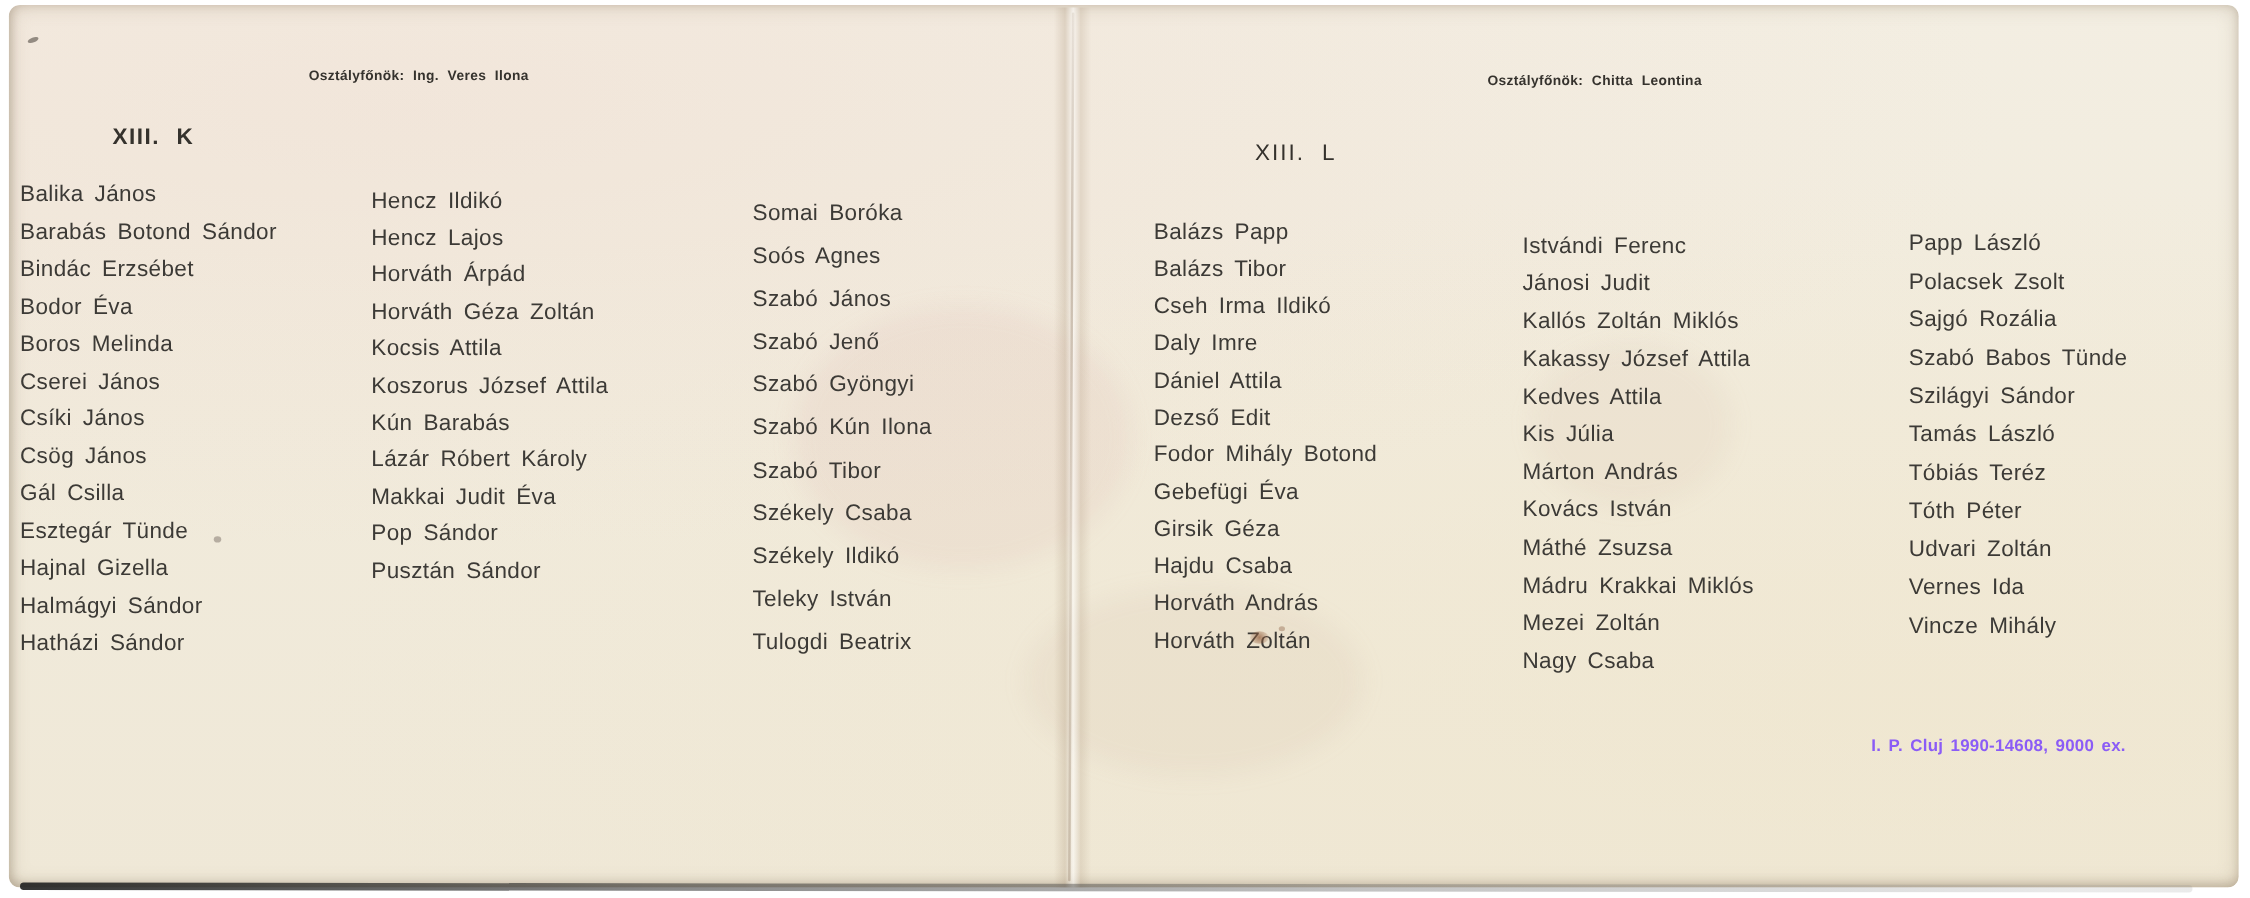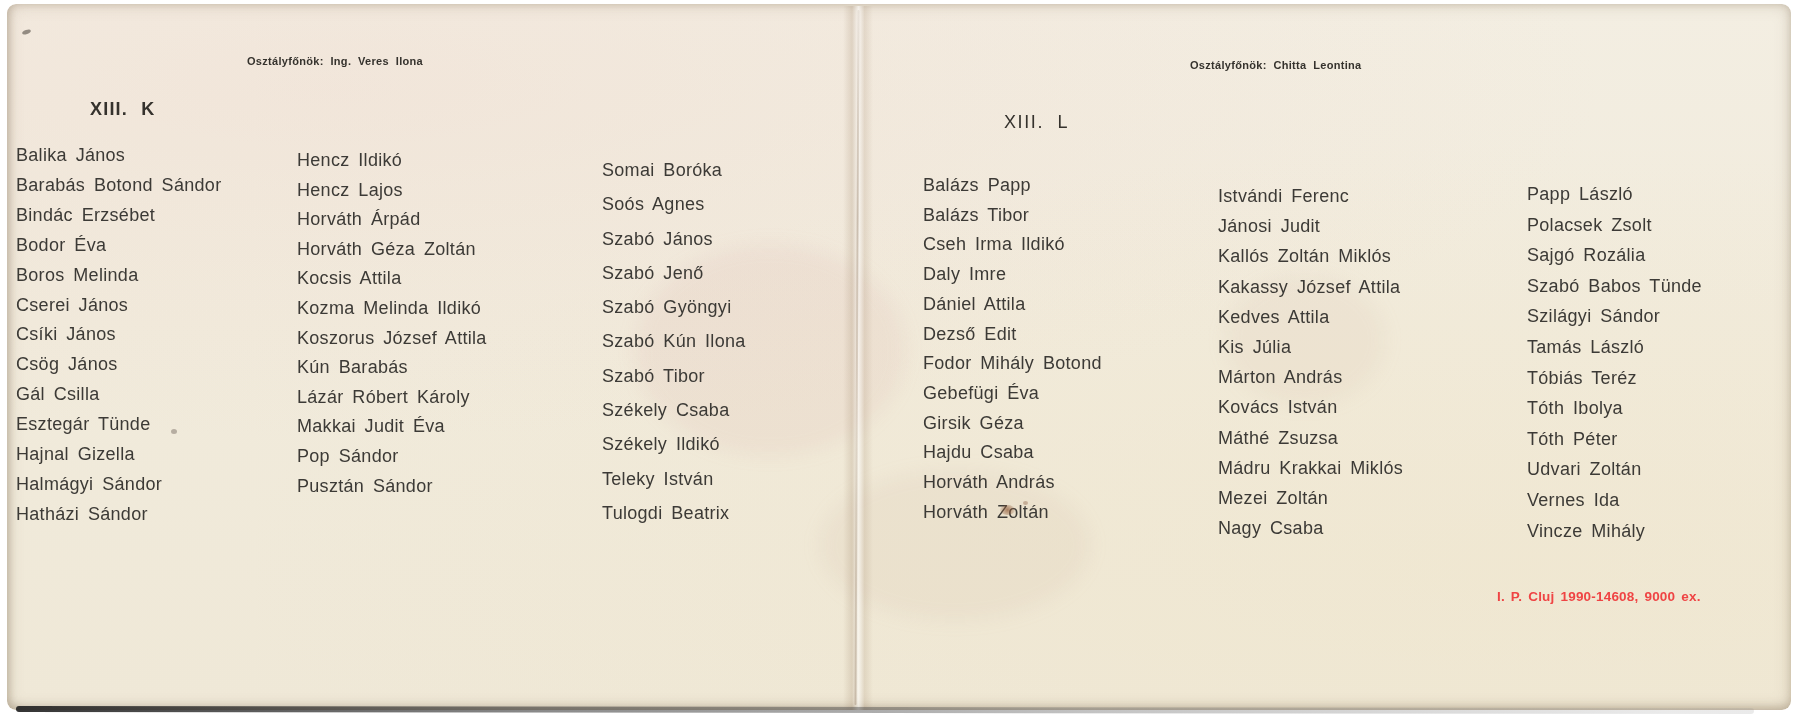--- a/index.html
+++ b/index.html
@@ -57,21 +57,21 @@
        word-spacing:3.5px;white-space:nowrap;}
   .col .name-line{line-height:var(--lh,30px);}
   .col-l1{left:16px; top:141px;--lh:29.9px;}
   .col-l2{left:297px;top:146px;--lh:29.6px;}
   .col-l3{left:602px;top:153px;--lh:34.3px;}
   .col-r1{left:923px; top:171px;--lh:29.7px;}
   .col-r2{left:1218px;top:181px;--lh:30.2px;}
   .col-r3{left:1527px;top:179px;--lh:30.6px;}
 
   .imprint{position:absolute;left:1497px;top:589px;font-size:13.5px;font-weight:bold;
-       color:#ef4444;letter-spacing:.2px;word-spacing:2px;white-space:nowrap;}
+       color:#8b5cf6;letter-spacing:.2px;word-spacing:2px;white-space:nowrap;}
 </style>
 </head>
 <body>
 
 <div class="scan">
 
   <div class="paper"></div>
 
   <div class="ghost ghost-1"></div>
   <div class="ghost ghost-2"></div>
@@ -94,21 +94,20 @@
         <div class="name-line">Hajnal Gizella</div>
         <div class="name-line">Halmágyi Sándor</div>
         <div class="name-line">Hatházi Sándor</div>
       </div>
     <div class="col col-l2">
         <div class="name-line">Hencz Ildikó</div>
         <div class="name-line">Hencz Lajos</div>
         <div class="name-line">Horváth Árpád</div>
         <div class="name-line">Horváth Géza Zoltán</div>
         <div class="name-line">Kocsis Attila</div>
-        <div class="name-line">Kozma Melinda Ildikó</div>
         <div class="name-line">Koszorus József Attila</div>
         <div class="name-line">Kún Barabás</div>
         <div class="name-line">Lázár Róbert Károly</div>
         <div class="name-line">Makkai Judit Éva</div>
         <div class="name-line">Pop Sándor</div>
         <div class="name-line">Pusztán Sándor</div>
       </div>
     <div class="col col-l3">
         <div class="name-line">Somai Boróka</div>
         <div class="name-line">Soós Agnes</div>
@@ -159,21 +158,20 @@
         <div class="name-line">Nagy Csaba</div>
       </div>
     <div class="col col-r3">
         <div class="name-line">Papp László</div>
         <div class="name-line">Polacsek Zsolt</div>
         <div class="name-line">Sajgó Rozália</div>
         <div class="name-line">Szabó Babos Tünde</div>
         <div class="name-line">Szilágyi Sándor</div>
         <div class="name-line">Tamás László</div>
         <div class="name-line">Tóbiás Teréz</div>
-        <div class="name-line">Tóth Ibolya</div>
         <div class="name-line">Tóth Péter</div>
         <div class="name-line">Udvari Zoltán</div>
         <div class="name-line">Vernes Ida</div>
         <div class="name-line">Vincze Mihály</div>
       </div>
     <div class="imprint">I. P. Cluj 1990-14608, 9000 ex.</div>
   </section>
 
   <div class="stain"></div>
   <div class="speck speck-tl"></div>

